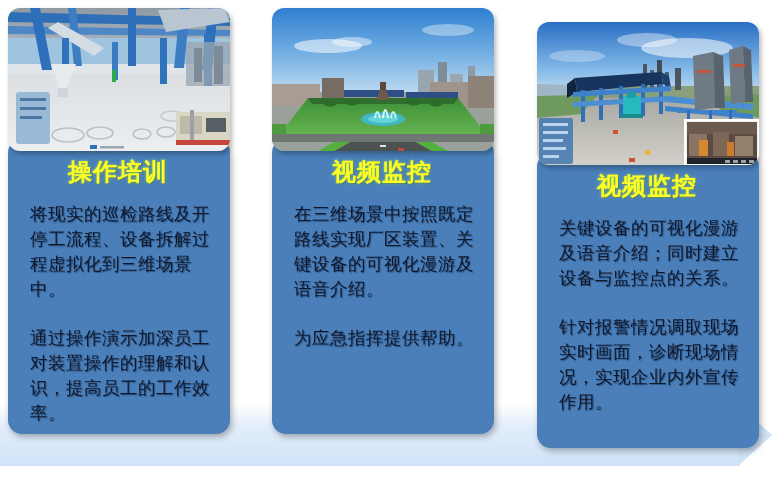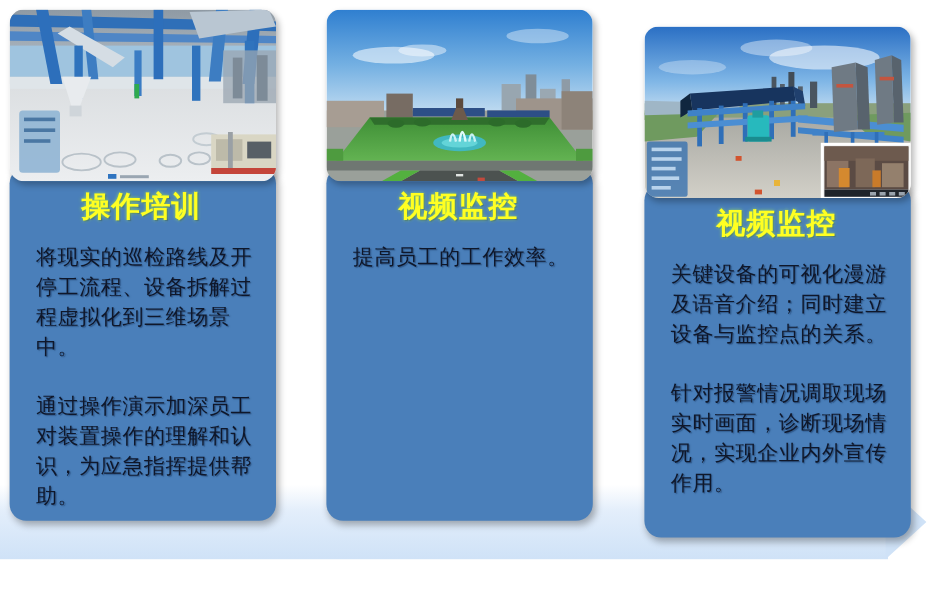--- a/index.html
+++ b/index.html
@@ -167,21 +167,21 @@
       <rect x="182" y="102" width="4" height="30" fill="#9aa0a5"></rect>
 
       <rect x="82" y="137" width="7" height="4" fill="#2f74c0"></rect>
       <rect x="92" y="138" width="24" height="2.5" fill="#9aa6b2"></rect>
     </svg>
   </div>
   <div class="card-body">
     <div class="card-title">操作培训</div>
     <div class="card-paras">
       <p class="card-para">将现实的巡检路线及开停工流程、设备拆解过程虚拟化到三维场景中。</p>
-      <p class="card-para">通过操作演示加深员工对装置操作的理解和认识，为应急指挥提供帮助。</p>
+      <p class="card-para">通过操作演示加深员工对装置操作的理解和认识，提高员工的工作效率。</p>
     </div>
   </div>
 </div>
 
 <div class="card" id="card-1">
   <div class="card-image">
     <svg class="img-wrap" viewBox="0 0 222 143" preserveAspectRatio="none">
       <defs>
         <linearGradient id="c2sky" x1="0" y1="0" x2="0" y2="1">
           <stop offset="0%" stop-color="#2f7fd0"></stop>
@@ -240,21 +240,22 @@
 
       <rect x="126" y="140" width="6" height="3" fill="#c24a3d"></rect>
 
       <rect x="0" y="116" width="14" height="10" fill="#4e9b3f"></rect>
       <rect x="208" y="116" width="14" height="10" fill="#4e9b3f"></rect>
     </svg>
   </div>
   <div class="card-body">
     <div class="card-title">视频监控</div>
     <div class="card-paras">
-      <p class="card-para">提高员工的工作效率。</p>
+      <p class="card-para">在三维场景中按照既定路线实现厂区装置、关键设备的可视化漫游及语音介绍。</p>
+      <p class="card-para">为应急指挥提供帮助。</p>
     </div>
   </div>
 </div>
 
 <div class="card" id="card-2">
   <div class="card-image">
     <svg class="img-wrap" viewBox="0 0 222 143" preserveAspectRatio="none">
       <defs>
         <linearGradient id="c3sky" x1="0" y1="0" x2="0" y2="1">
           <stop offset="0%" stop-color="#2a6fc4"></stop>

